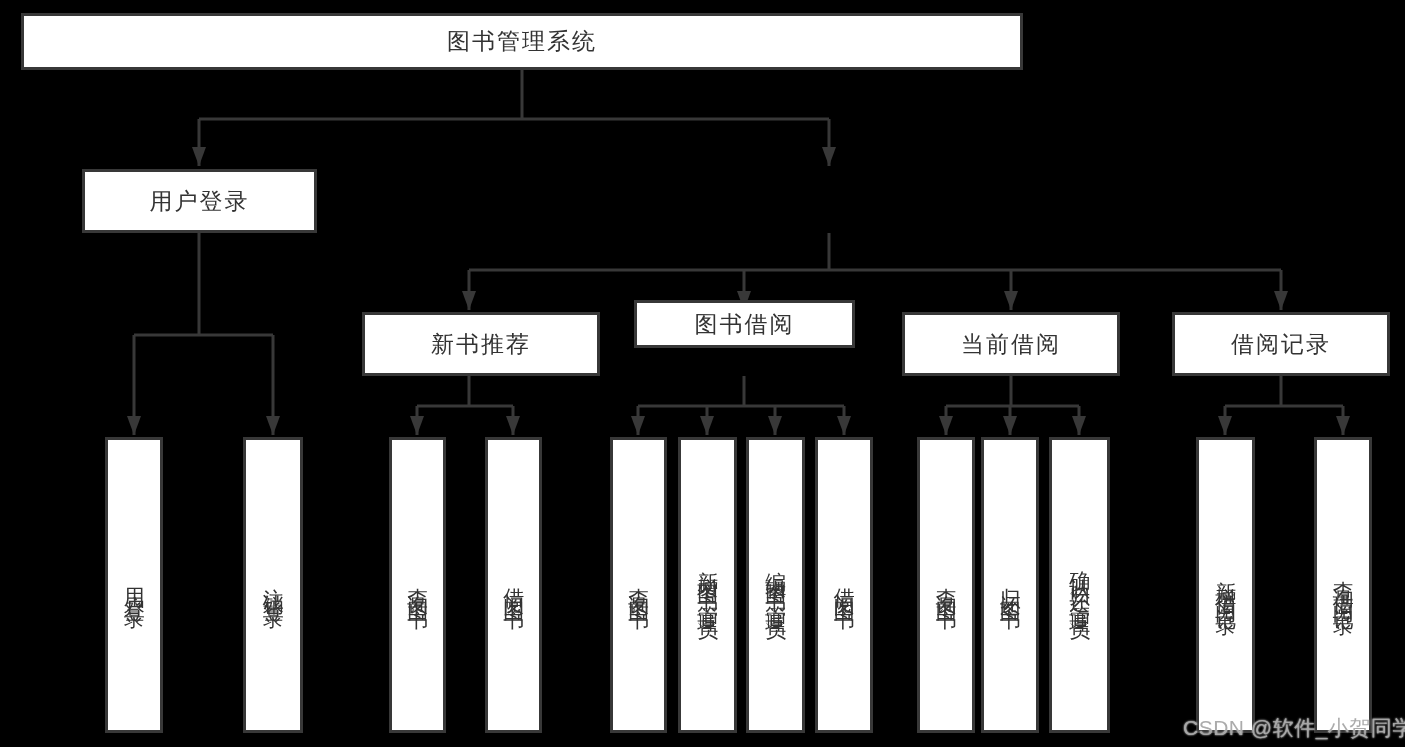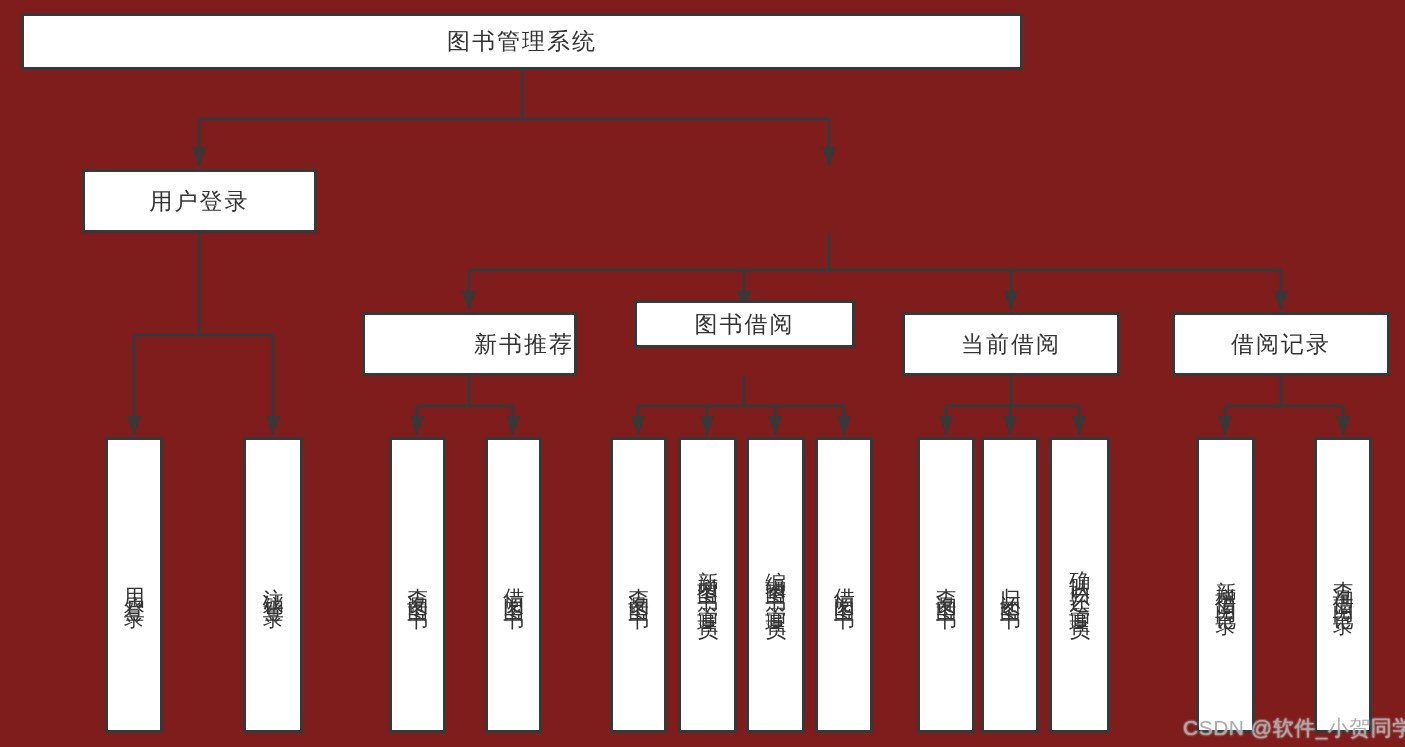--- a/index.html
+++ b/index.html
@@ -1,17 +1,17 @@
 <!DOCTYPE html>
 <html><head>
 <meta charset="utf-8">
 <style>
   html,body{margin:0;padding:0;background:#ffffff;}
   .stage{
-    position:relative;width:1405px;height:747px;background:#7f1d1d;overflow:hidden;
+    position:relative;width:1405px;height:747px;background:#000000;overflow:hidden;
     font-family:"Liberation Sans","DejaVu Sans",sans-serif;
   }
   .stage svg{position:absolute;left:0;top:0;pointer-events:none;}
   .hbox{
     position:absolute;box-sizing:border-box;background:#ffffff;
     border:3px solid #383838;display:flex;align-items:center;justify-content:center;
     color:#333333;font-size:23px;letter-spacing:2px;z-index:2;
   }
   .vbox{
     position:absolute;box-sizing:border-box;background:#ffffff;
@@ -98,21 +98,21 @@
   </svg>
 
   <div class="hbox" style="left:21px;top:13px;width:1002px;height:57px;">
     <span>图书管理系统</span>
   </div>
 
   <div class="hbox" style="left:82px;top:169px;width:235px;height:64px;">
     <span>用户登录</span>
   </div>
 
-  <div class="hbox" style="left:362px;top:312px;width:215px;height:64px;justify-content:flex-end;">
+  <div class="hbox" style="left:362px;top:312px;width:238px;height:64px;">
     <span>新书推荐</span>
   </div>
   <div class="hbox" style="left:634px;top:300px;width:221px;height:48px;">
     <span>图书借阅</span>
   </div>
   <div class="hbox" style="left:902px;top:312px;width:218px;height:64px;">
     <span>当前借阅</span>
   </div>
   <div class="hbox" style="left:1172px;top:312px;width:218px;height:64px;font-family:Liberation Serif, serif;">
     <span>借阅记录</span>

